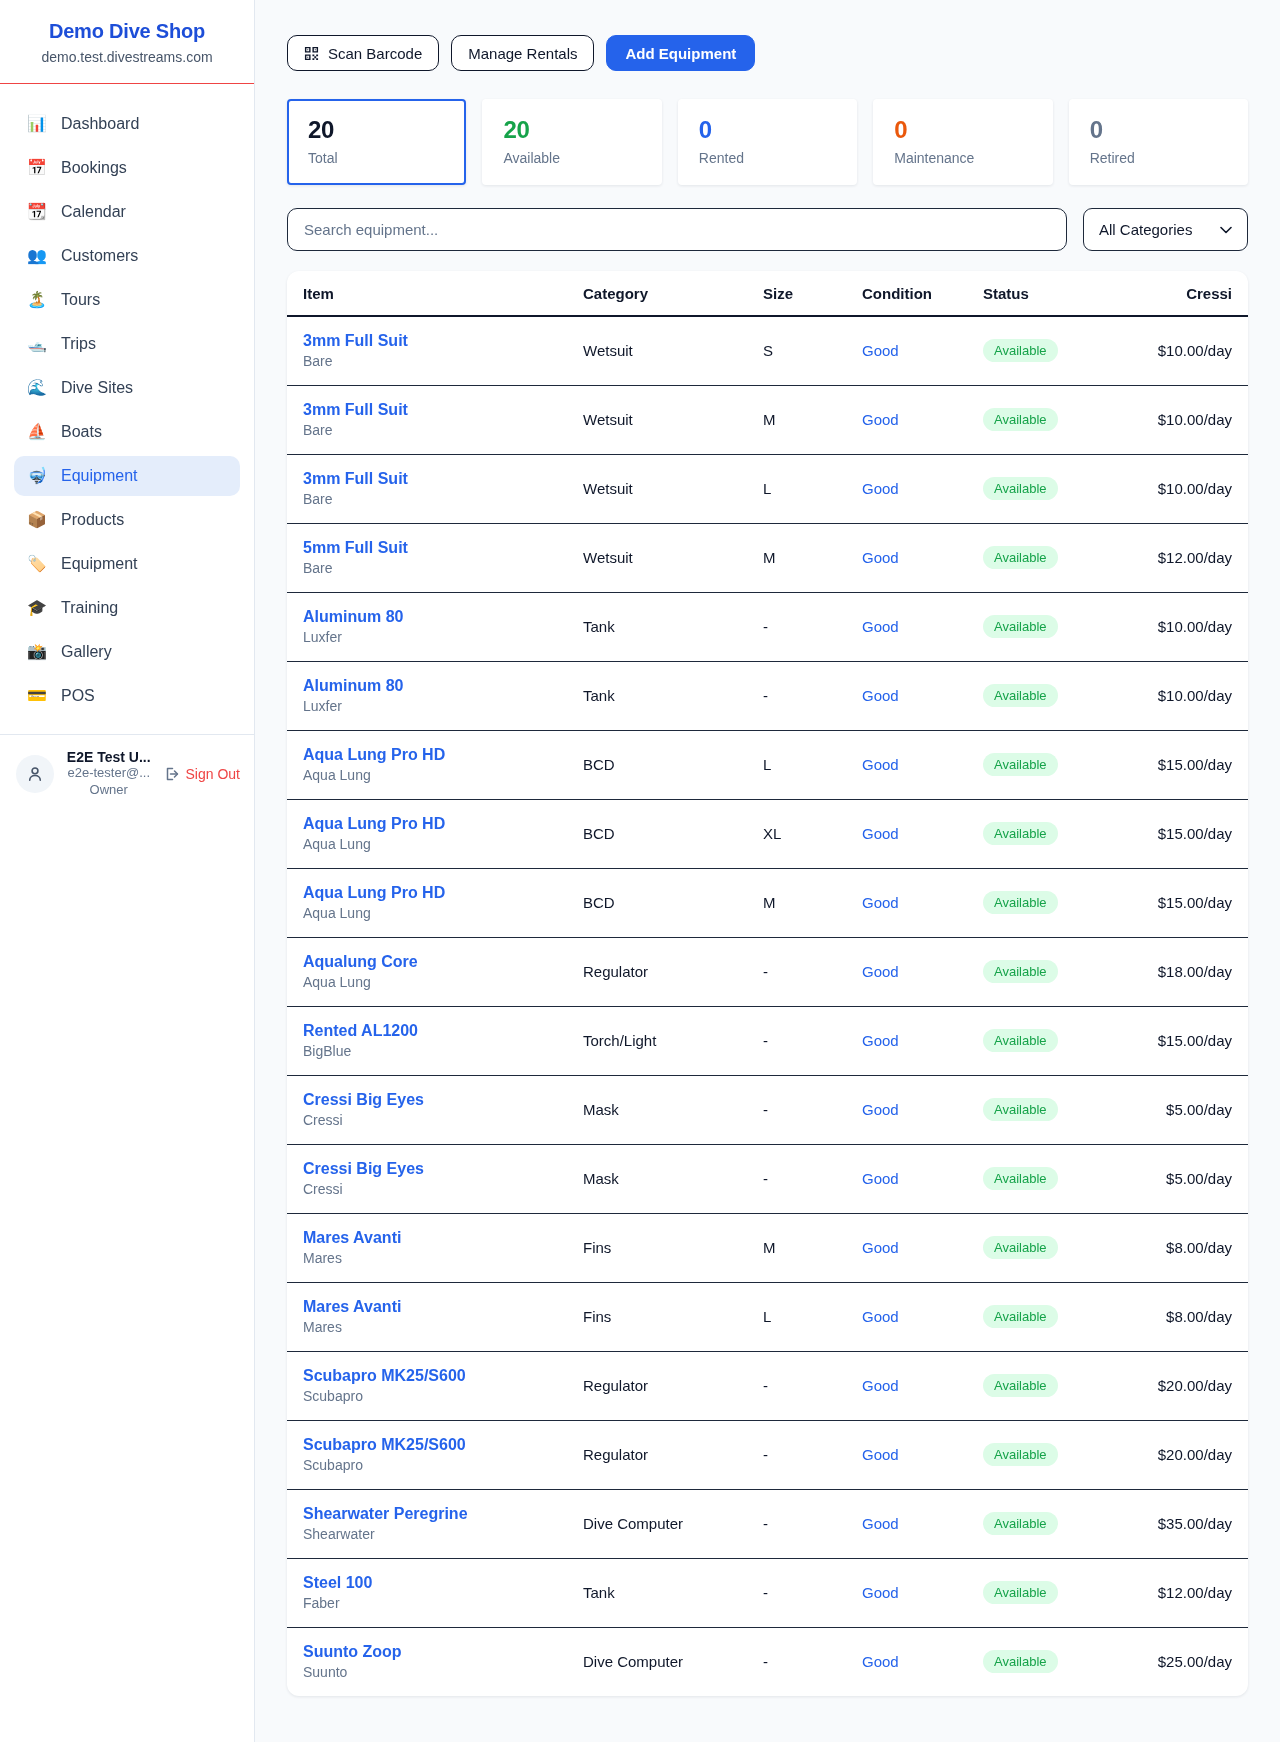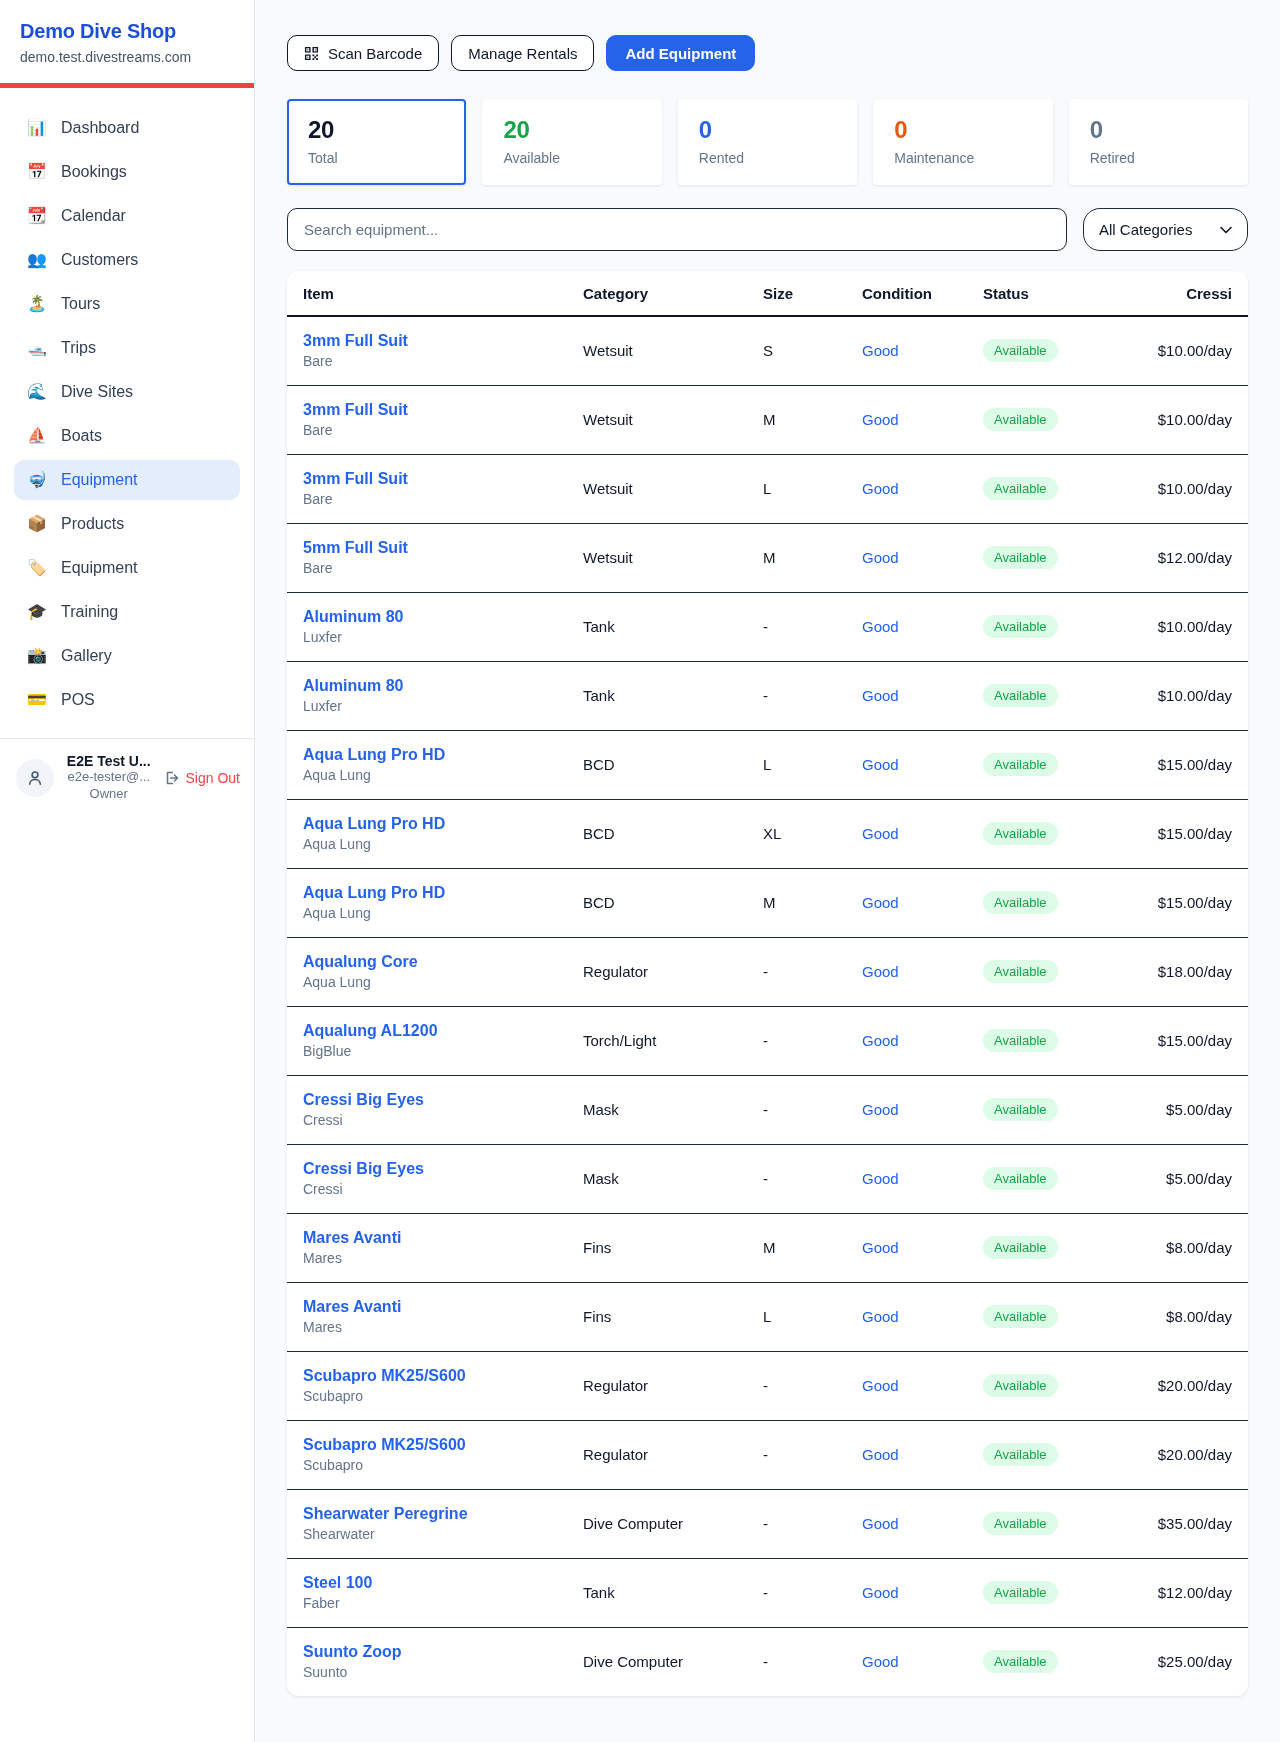--- a/index.html
+++ b/index.html
@@ -5,21 +5,21 @@
   * { margin:0; padding:0; box-sizing:border-box; }
   html,body { background:#e9edf2; }
   .page {
     width:1280px; height:1742px; background:#f8fafc; position:relative;
     font-family:"Liberation Sans", sans-serif; color:#0f172a; overflow:hidden;
     margin:0 auto;
   }
   
   .sidebar { position:absolute; left:0; top:0; width:255px; height:100%;
     background:#ffffff; border-right:1px solid #e2e8f0; }
-  .sidebar-header { padding:20px 20px 18px; border-bottom:5px solid #ef4444; }
+  .sidebar-header { padding:20px 20px 18px; border-bottom:1px solid #ef4444;text-align:center; }
   .shop-name { color:#1d4ed8; font-size:20px; font-weight:700; letter-spacing:-0.2px; }
   .shop-domain { color:#475569; font-size:14px; margin-top:6px; }
   .nav { padding:20px 14px 6px; }
   .nav-item { display:flex; align-items:center; gap:13px; height:40px; padding:0 12px;
     border-radius:10px; margin-bottom:4px; color:#334155; font-size:16px; cursor:pointer; }
   .nav-item.active { background:#e4edfb; color:#2563eb; }
   .nav-icon { width:22px; font-size:16px; text-align:center; line-height:1; }
   .sidebar-user { border-top:1px solid #e2e8f0; margin-top:8px; padding:14px 14px 14px 16px;
     display:flex; align-items:center; gap:10px; }
   .avatar { width:38px; height:38px; border-radius:50%; background:#f1f5f9;
@@ -46,21 +46,21 @@
     box-shadow:0 1px 3px rgba(15,23,42,.09); border:2px solid transparent; cursor:pointer; }
   .stat-card.selected { border-color:#2563eb; }
   .stat-value { font-size:24px; font-weight:700; letter-spacing:-0.3px; }
   .stat-label { margin-top:6px; font-size:14px; color:#64748b; }
   
   .filter-row { display:flex; gap:16px; margin-top:23px; }
   .search-input { flex:1; height:43px; border:1px solid #1e293b; border-radius:10px;
     padding:0 16px; font-size:15px; background:#fff; color:#0f172a; outline:none;
     font-family:"Liberation Sans", sans-serif; }
   .search-input::placeholder { color:#64748b; }
-  .category-select { width:165px; height:43px; border:1px solid #1e293b; border-radius:17px;
+  .category-select { width:165px; height:43px; border:1px solid #1e293b; border-radius:9px;
     background:#fff; display:flex; align-items:center; justify-content:space-between;
     padding:0 15px; font-size:15px; color:#0f172a; cursor:pointer; flex:none; }
   
   .table-card { margin-top:20px; background:#fff; border-radius:12px;
     box-shadow:0 1px 3px rgba(15,23,42,.09); overflow:hidden; }
   table { width:100%; border-collapse:collapse; table-layout:fixed; }
   th { text-align:left; font-size:15px; font-weight:700; color:#0f172a;
     padding:14px 16px 13px; border-bottom:2px solid #0f172a; }
   td { padding:12px 16px; vertical-align:middle; font-size:15px; height:69px; }
   tbody tr { border-bottom:1px solid #1e293b; }
@@ -386,21 +386,21 @@
     <td class="cell-condition">
       <span>Good</span>
     </td>
     <td class="cell-status">
       <span class="badge" style="background: rgb(220, 252, 231); color: rgb(22, 163, 74);">Available</span>
     </td>
     <td class="cell-rental">$18.00/day</td>
   </tr>
             <tr>
     <td class="cell-item">
-      <div class="item-name">Aqualung AL1200</div>
+      <div class="item-name">Rented AL1200</div>
       <div class="item-brand">BigBlue</div>
     </td>
     <td class="cell-category">Torch/Light</td>
     <td class="cell-size">-</td>
     <td class="cell-condition">
       <span>Good</span>
     </td>
     <td class="cell-status">
       <span class="badge" style="background: rgb(220, 252, 231); color: rgb(22, 163, 74);">Available</span>
     </td>

